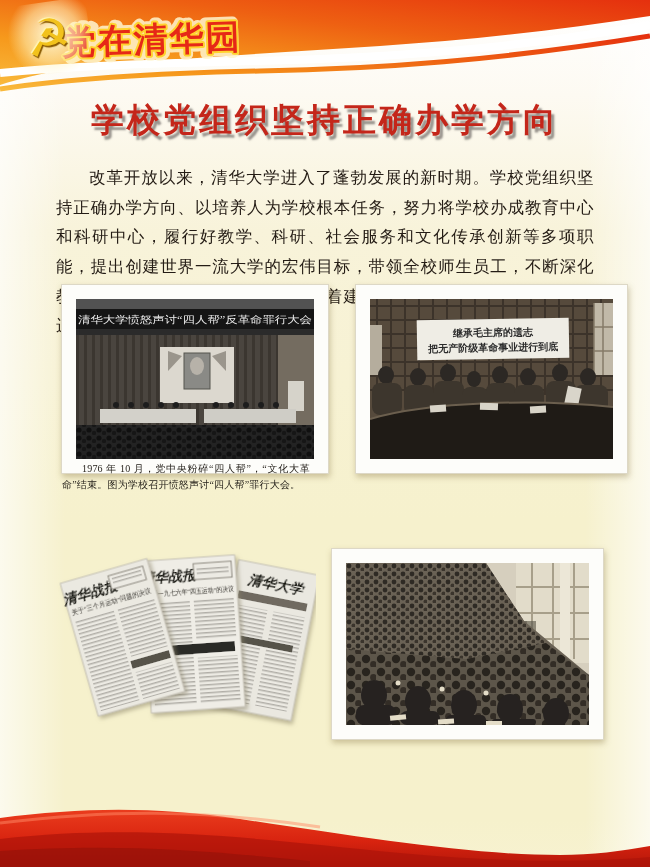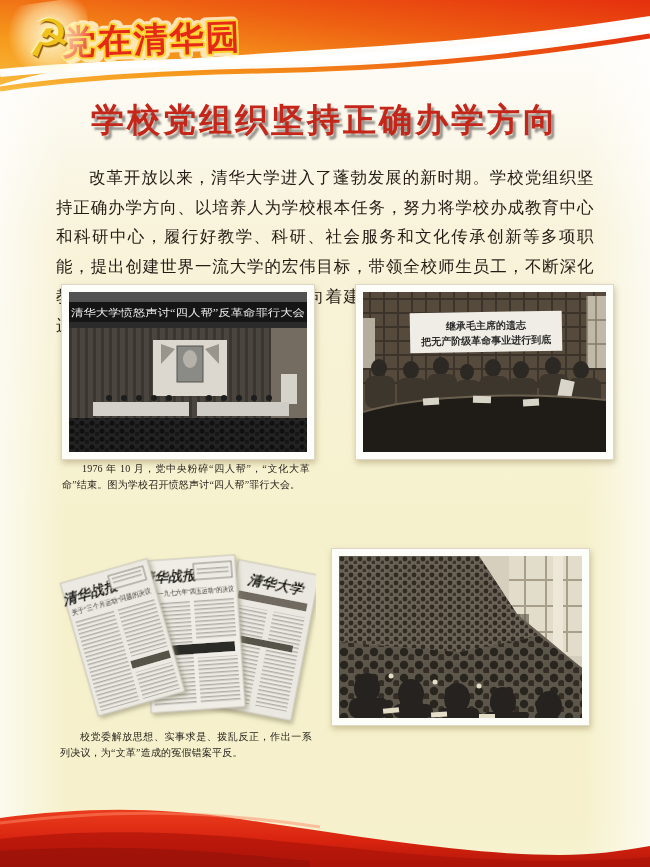--- a/index.html
+++ b/index.html
@@ -24,21 +24,21 @@
     font-size:33px;font-weight:900;letter-spacing:3px;color:#c4261a;
     text-shadow:3px 4px 2px rgba(125,120,115,.8);
     font-family:"Liberation Serif","DejaVu Serif",serif;
   }
   .intro{
     position:absolute;top:163px;left:56px;width:538px;
     font-size:16.5px;line-height:1.8;color:#241c15;
     text-align:justify;text-indent:2em;letter-spacing:.5px;
   }
   .photo-frame{
-    position:absolute;background:#fdfdfa;padding:7px;border:1px solid #ddd8c6;
+    position:absolute;background:#fdfdfa;padding:14px;border:1px solid #ddd8c6;
     box-shadow:1px 3px 6px rgba(120,100,50,.35);
   }
   .photo-frame svg{display:block;}
   .news-block{position:absolute;}
   .caption{
     position:absolute;font-size:10px;line-height:1.55;color:#211d17;
     text-indent:2em;text-align:justify;letter-spacing:.2px;
   }
   .ribbon-svg{position:absolute;left:0;bottom:0;}
 </style>
@@ -252,21 +252,20 @@
         <rect x="44" y="152" width="16" height="5" transform="rotate(-6 52 154)"></rect>
         <rect x="92" y="156" width="16" height="5" transform="rotate(-4 100 158)"></rect>
         <rect x="140" y="158" width="16" height="4"></rect>
         <circle cx="52" cy="120" r="2.5"></circle>
           <circle cx="96" cy="126" r="2.5"></circle>
           <circle cx="140" cy="130" r="2.5"></circle>
       </g>
     </svg>
   </div>
 
-  <div class="caption" style="left:60px;top:729px;width:252px;">校党委解放思想、实事求是、拨乱反正，作出一系列决议，为“文革”造成的冤假错案平反。</div>
 
   <svg class="ribbon-svg" width="650" height="70" viewBox="0 0 650 70">
     <defs>
       <linearGradient id="rib" x1="0" y1="0" x2="0" y2="1">
         <stop offset="0" stop-color="#ea3c1d"></stop>
         <stop offset="0.55" stop-color="#d8230f"></stop>
         <stop offset="1" stop-color="#b3170a"></stop>
       </linearGradient>
     </defs>
     <path d="M0,21 C80,11 150,9 240,22 C360,40 470,58 560,58 C592,58 622,54 650,49 L650,70 L0,70 Z" fill="url(#rib)"></path>

